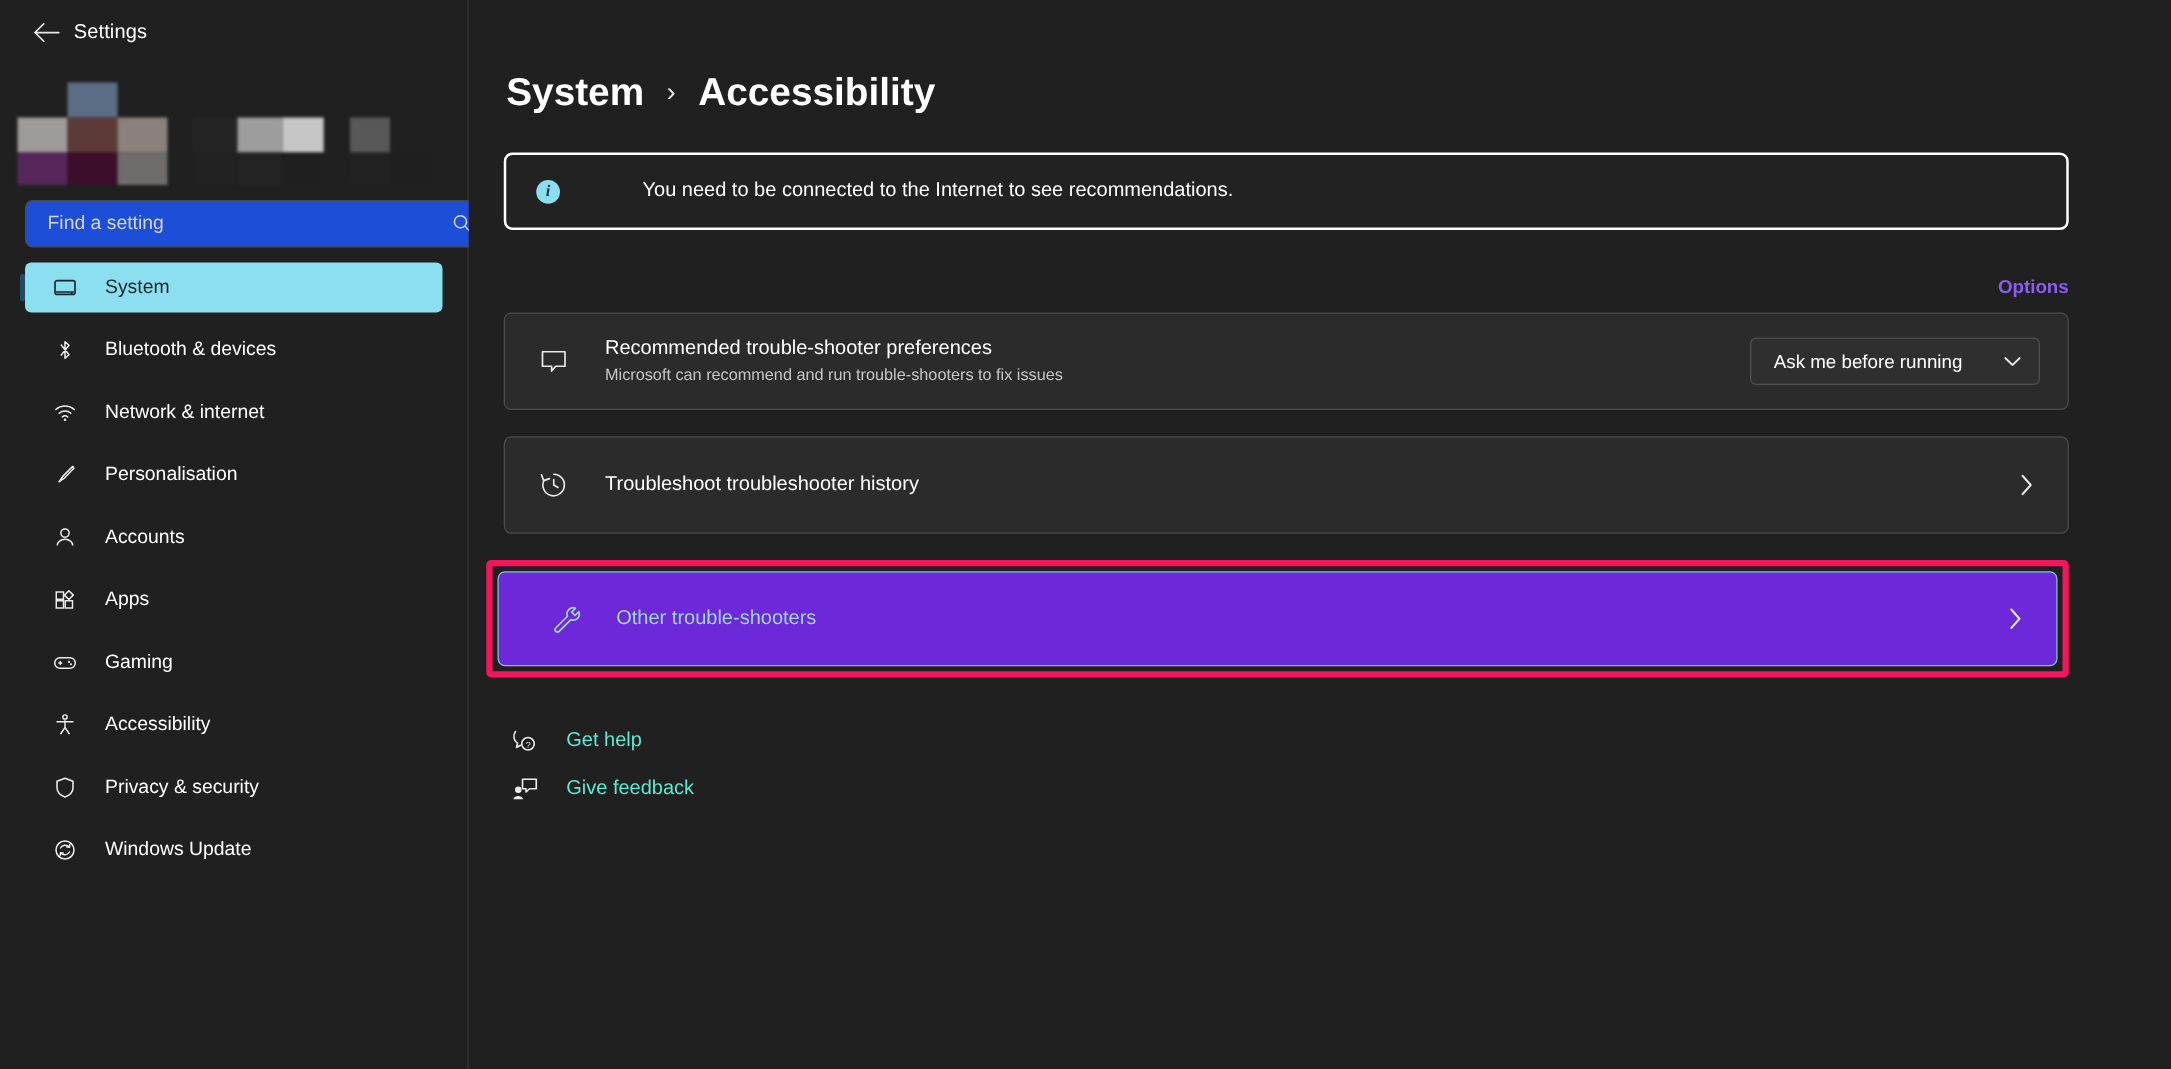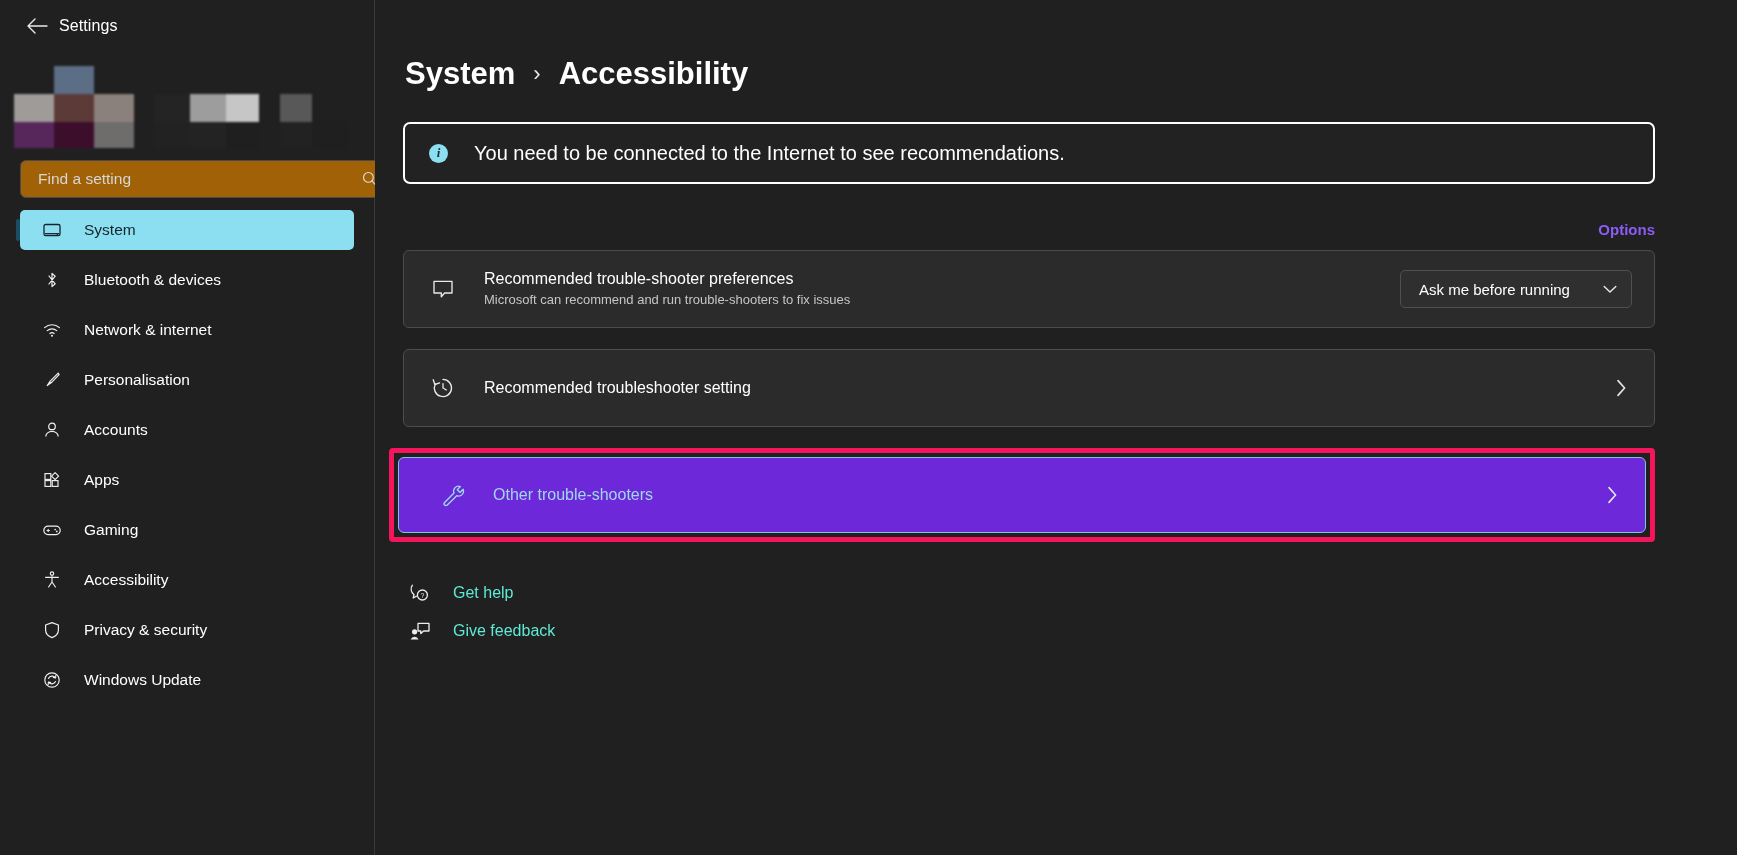--- a/index.html
+++ b/index.html
@@ -64,21 +64,21 @@
   }
   .bk { position: absolute; }
 
   .search-wrap {
     margin: 4px 20px 12px 20px;
     position: relative;
   }
   .search-box {
     width: 372px;
     height: 38px;
-    background: #a16207;
+    background: #1d4ed8;
     border: 1px solid #4a4a4a;
     border-radius: 6px;
     display: flex;
     align-items: center;
     padding: 0 12px 0 15px;
   }
   .search-box input {
     flex: 1;
     background: transparent;
     border: none;
@@ -169,21 +169,21 @@
     color: #17303a;
     display: flex;
     align-items: center;
     justify-content: center;
     font-size: 13px;
     font-weight: bold;
     font-style: italic;
     flex: none;
     font-family: "Liberation Serif", serif;
   }
-  .banner-text { font-size: 20px; color: #ffffff; }
+  .banner-text { font-size: 16px; color: #ffffff; margin-left: 40px; }
 
   .section-label {
     font-size: 15px;
     font-weight: bold;
     color: #8b5cf6;
     margin-bottom: 12px;
     padding-left: 2px;
     text-align: right;
   }
 
@@ -458,21 +458,21 @@
 
       <div class="card">
         <span class="c-ico">
           <svg width="26" height="26" viewBox="0 0 26 26">
             <path d="M13 4.4 A8.6 8.6 0 1 1 5.2 9.2" fill="none" stroke="#e9e9e9" stroke-width="1.35" stroke-linecap="round"></path>
             <path d="M3.2 4.8 L4.9 9.5 L9.6 7.9" fill="none" stroke="#e9e9e9" stroke-width="1.35" stroke-linejoin="round" stroke-linecap="round"></path>
             <path d="M13 8.6 V13 L16.4 15" fill="none" stroke="#e9e9e9" stroke-width="1.3" stroke-linecap="round"></path>
           </svg>
         </span>
         <span class="c-text">
-          <span class="c-title" style="display:block">Recommended troubleshooter setting</span>
+          <span class="c-title" style="display:block">Troubleshoot troubleshooter history</span>
         </span>
         <span class="c-chev">
           <svg width="11" height="18" viewBox="0 0 11 18">
             <path d="M2 1.6 L8.6 9 L2 16.4" fill="none" stroke="#e9e9e9" stroke-width="1.6" stroke-linecap="round" stroke-linejoin="round"></path>
           </svg>
         </span>
       </div>
 
       <div class="highlight-wrap">
         <div class="card accent">

